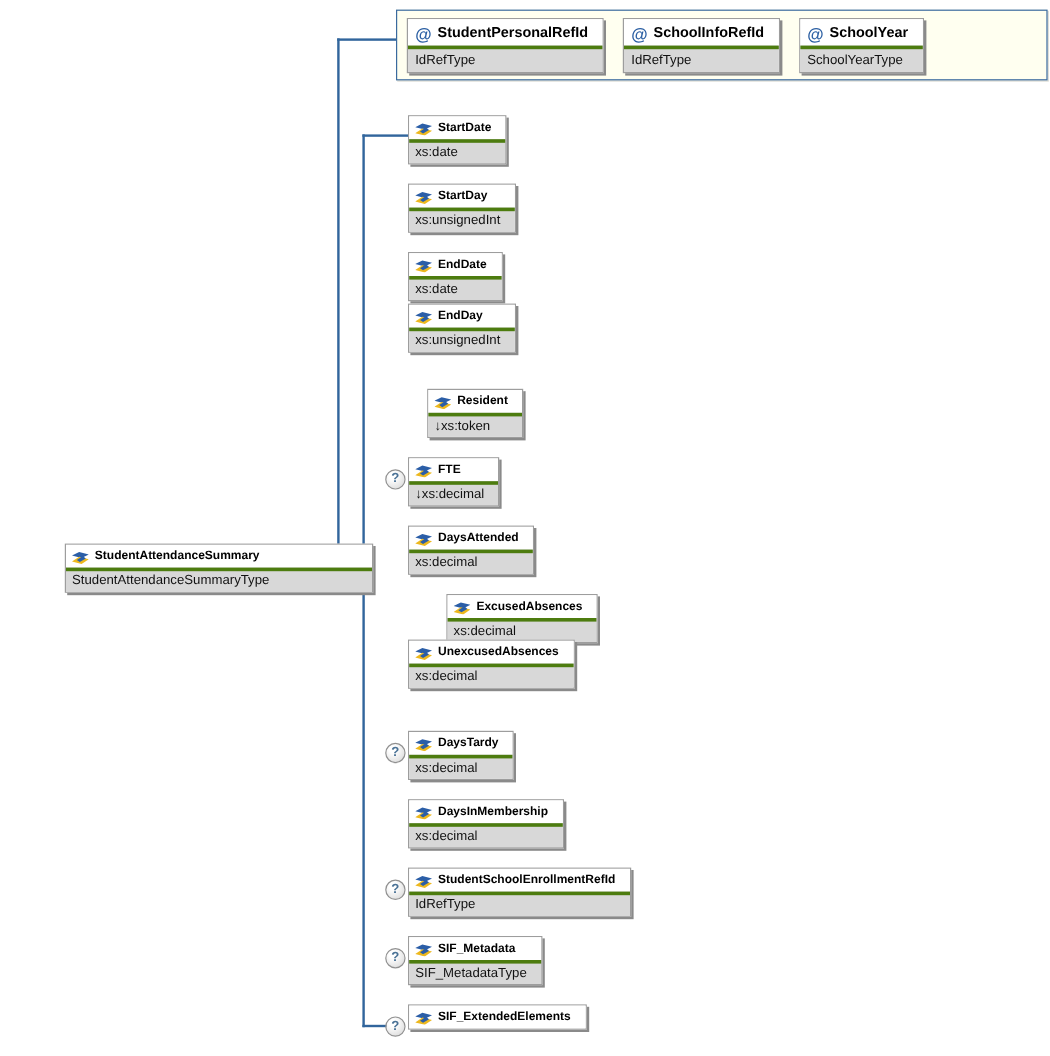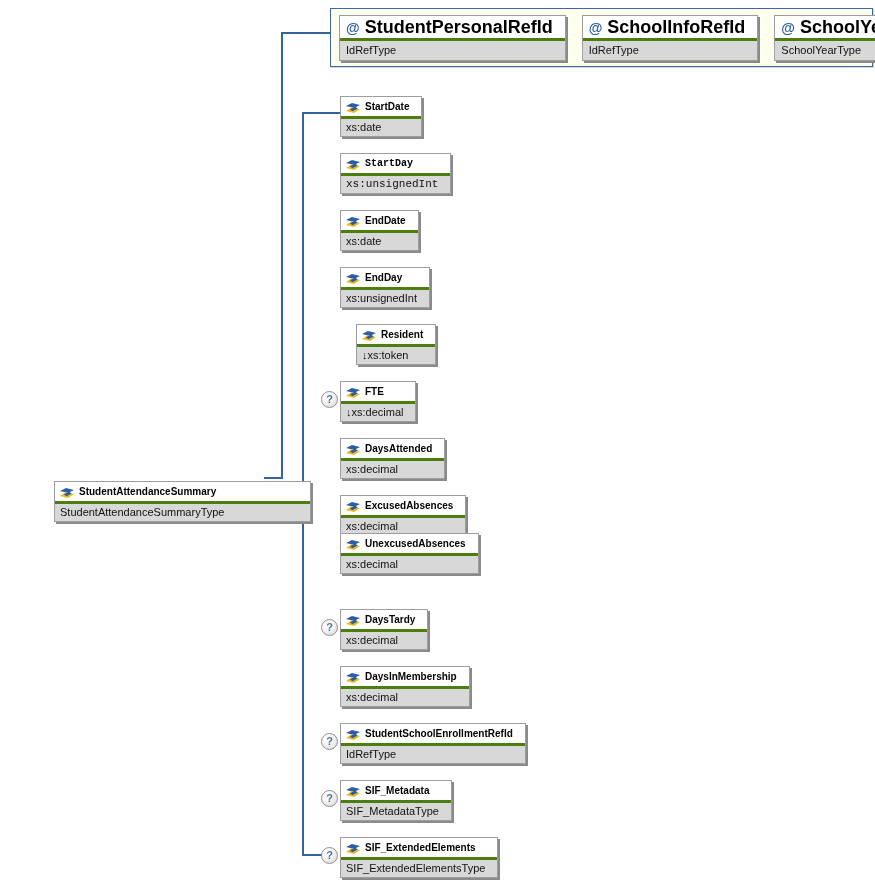--- a/index.html
+++ b/index.html
@@ -39,25 +39,25 @@
     font-size:11px;line-height:13px;padding:2px 12px 2px 5px;color:#111;
   }
   
   .attr-group{
     position:absolute;left:330px;top:8px;width:543px;height:59px;
     background:var(--group-bg);border:1px solid var(--group-border);
     box-sizing:border-box;display:flex;align-items:flex-start;gap:16px;
     padding:6px 8px;box-shadow:1px 1px 0 #d8d8d0;
   }
   .attr-group .hdr{padding:3px 12px 2px 6px;}
-  .attr-group .nm{font-size:18px;line-height:17px;}
+  .attr-group .nm{font-size:12px;line-height:17px;}
   .attr-group .typ{padding:3px 12px 3px 6px;}
   .at{font-weight:bold;font-size:14px;color:var(--attr-at-color);line-height:14px;}
   
-  .root-row{position:absolute;left:8px;top:481px;padding-left:46px;}
+  .root-row{position:absolute;left:8px;top:453px;padding-left:46px;}
   .root-row .node{min-width:257px;}
   
   .el-row{position:absolute;left:340px;}
   .qmark{
     position:absolute;left:-19px;top:10px;width:15px;height:15px;
     border:1px solid #909090;border-radius:50%;
     background:radial-gradient(circle at 35% 30%, #ffffff 20%, #e2e2e2 75%, #cfcfcf 100%);
     color:var(--qmark-color);font-size:11px;font-weight:bold;line-height:15px;
     text-align:center;
   }
@@ -128,21 +128,21 @@
             <polygon class="ic-b" points="0,4 6,1 14,3 8,6"></polygon>
             <polygon class="ic-y" points="0,9 6,5 14,7 8,11"></polygon>
             <polygon class="ic-b" points="4,7.6 9,4.3 11.5,6.4 6.5,9.3"></polygon>
           </svg>
         </span>
         <span class="nm">StartDate</span>
       </div>
       <div class="typ">xs:date</div>
     </div>
   </div>
-      <div class="el-row" style="top: 153px; font-family: Liberation Mono, monospace;">
+      <div class="el-row" style="top: 153px;">
     
     <div class="node">
       <div class="hdr">
         <span class="el-icon">
           <svg width="14" height="11" viewBox="0 0 14 11" aria-hidden="true">
             <polygon class="ic-b" points="0,4 6,1 14,3 8,6"></polygon>
             <polygon class="ic-y" points="0,9 6,5 14,7 8,11"></polygon>
             <polygon class="ic-b" points="4,7.6 9,4.3 11.5,6.4 6.5,9.3"></polygon>
           </svg>
         </span>
@@ -160,21 +160,21 @@
             <polygon class="ic-b" points="0,4 6,1 14,3 8,6"></polygon>
             <polygon class="ic-y" points="0,9 6,5 14,7 8,11"></polygon>
             <polygon class="ic-b" points="4,7.6 9,4.3 11.5,6.4 6.5,9.3"></polygon>
           </svg>
         </span>
         <span class="nm">EndDate</span>
       </div>
       <div class="typ">xs:date</div>
     </div>
   </div>
-      <div class="el-row" style="top: 267px; border-radius: 18px;">
+      <div class="el-row" style="top: 253px; border-radius: 18px;">
     
     <div class="node">
       <div class="hdr">
         <span class="el-icon">
           <svg width="14" height="11" viewBox="0 0 14 11" aria-hidden="true">
             <polygon class="ic-b" points="0,4 6,1 14,3 8,6"></polygon>
             <polygon class="ic-y" points="0,9 6,5 14,7 8,11"></polygon>
             <polygon class="ic-b" points="4,7.6 9,4.3 11.5,6.4 6.5,9.3"></polygon>
           </svg>
         </span>
@@ -224,21 +224,21 @@
             <polygon class="ic-b" points="0,4 6,1 14,3 8,6"></polygon>
             <polygon class="ic-y" points="0,9 6,5 14,7 8,11"></polygon>
             <polygon class="ic-b" points="4,7.6 9,4.3 11.5,6.4 6.5,9.3"></polygon>
           </svg>
         </span>
         <span class="nm">DaysAttended</span>
       </div>
       <div class="typ">xs:decimal</div>
     </div>
   </div>
-      <div class="el-row" style="top: 495px;">
+      <div class="el-row" style="top: 495px; margin-left: 32px;">
     
     <div class="node">
       <div class="hdr">
         <span class="el-icon">
           <svg width="14" height="11" viewBox="0 0 14 11" aria-hidden="true">
             <polygon class="ic-b" points="0,4 6,1 14,3 8,6"></polygon>
             <polygon class="ic-y" points="0,9 6,5 14,7 8,11"></polygon>
             <polygon class="ic-b" points="4,7.6 9,4.3 11.5,6.4 6.5,9.3"></polygon>
           </svg>
         </span>
@@ -333,18 +333,17 @@
       <div class="hdr">
         <span class="el-icon">
           <svg width="14" height="11" viewBox="0 0 14 11" aria-hidden="true">
             <polygon class="ic-b" points="0,4 6,1 14,3 8,6"></polygon>
             <polygon class="ic-y" points="0,9 6,5 14,7 8,11"></polygon>
             <polygon class="ic-b" points="4,7.6 9,4.3 11.5,6.4 6.5,9.3"></polygon>
           </svg>
         </span>
         <span class="nm">SIF_ExtendedElements</span>
       </div>
-      <div class="typ">SIF_ExtendedElementsType</div>
     </div>
   </div>
     </div>
 
 </div>
 
 </body></html>

